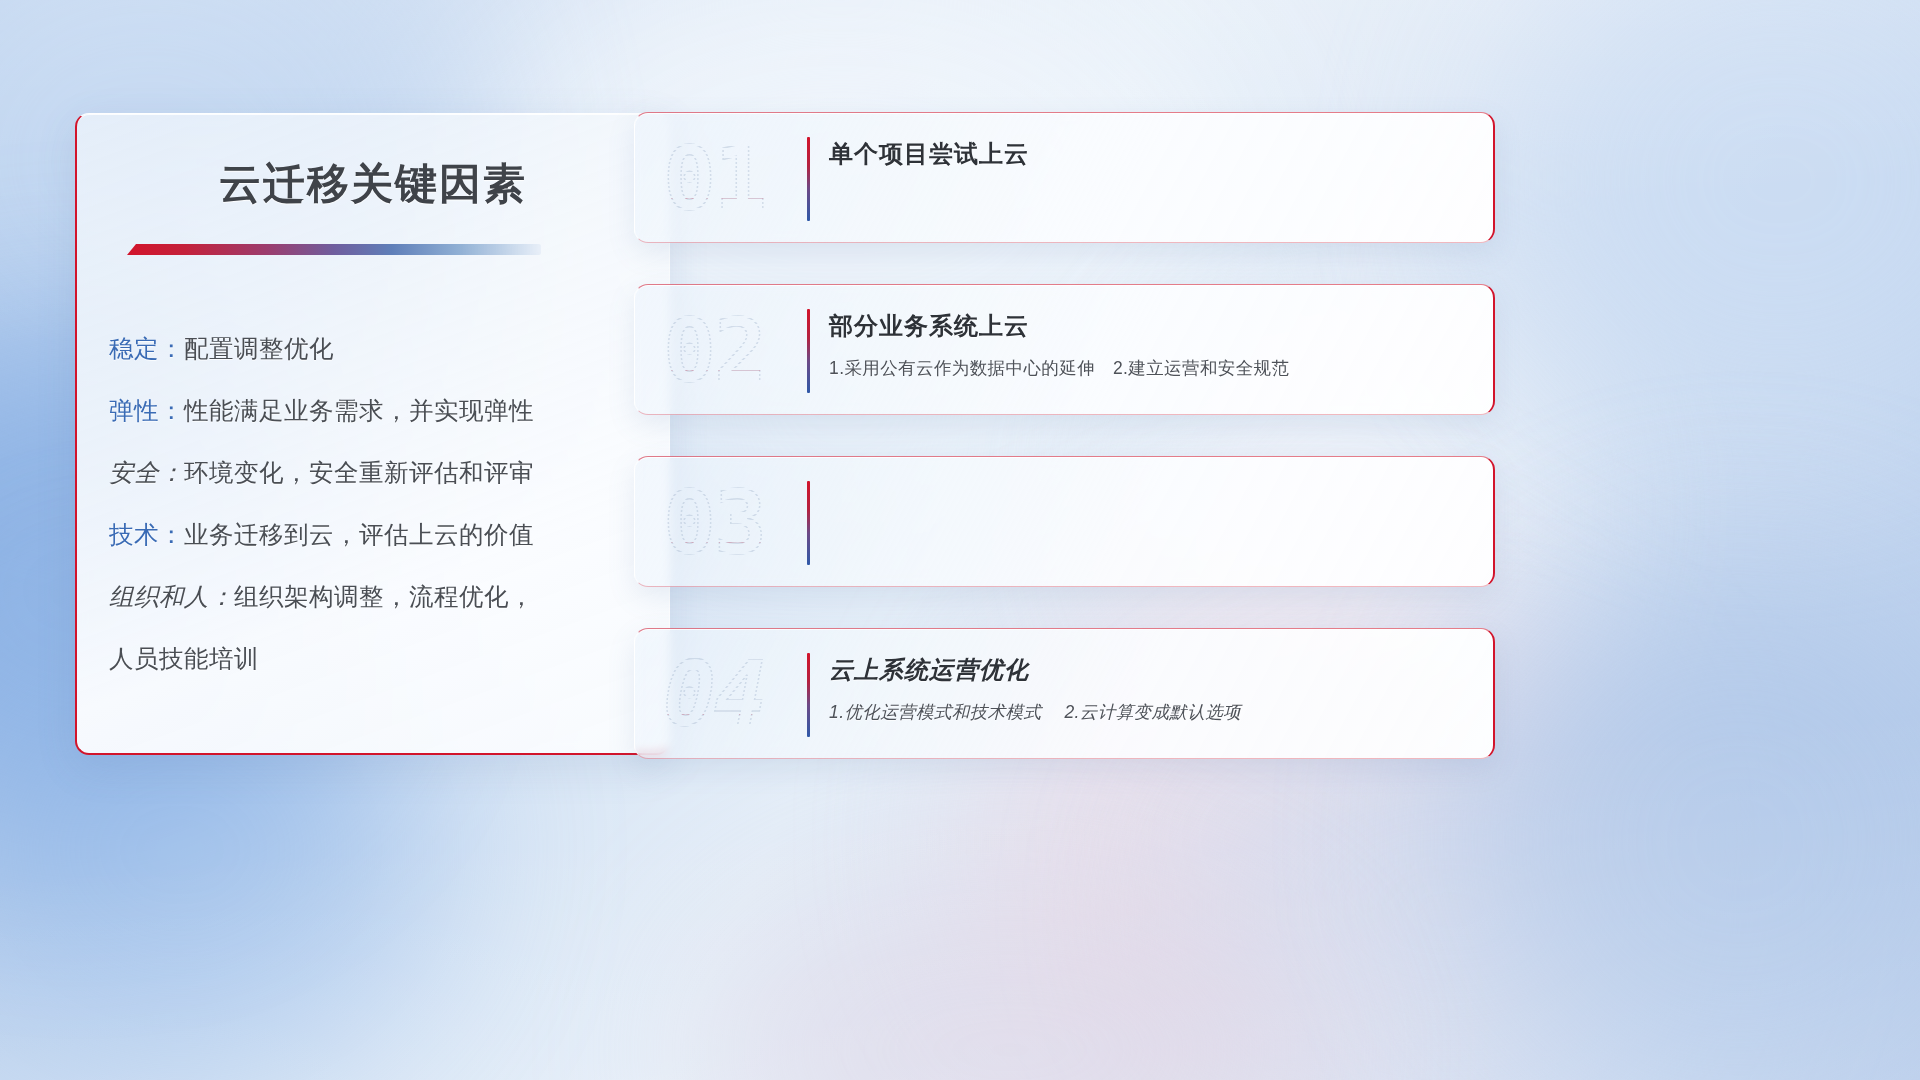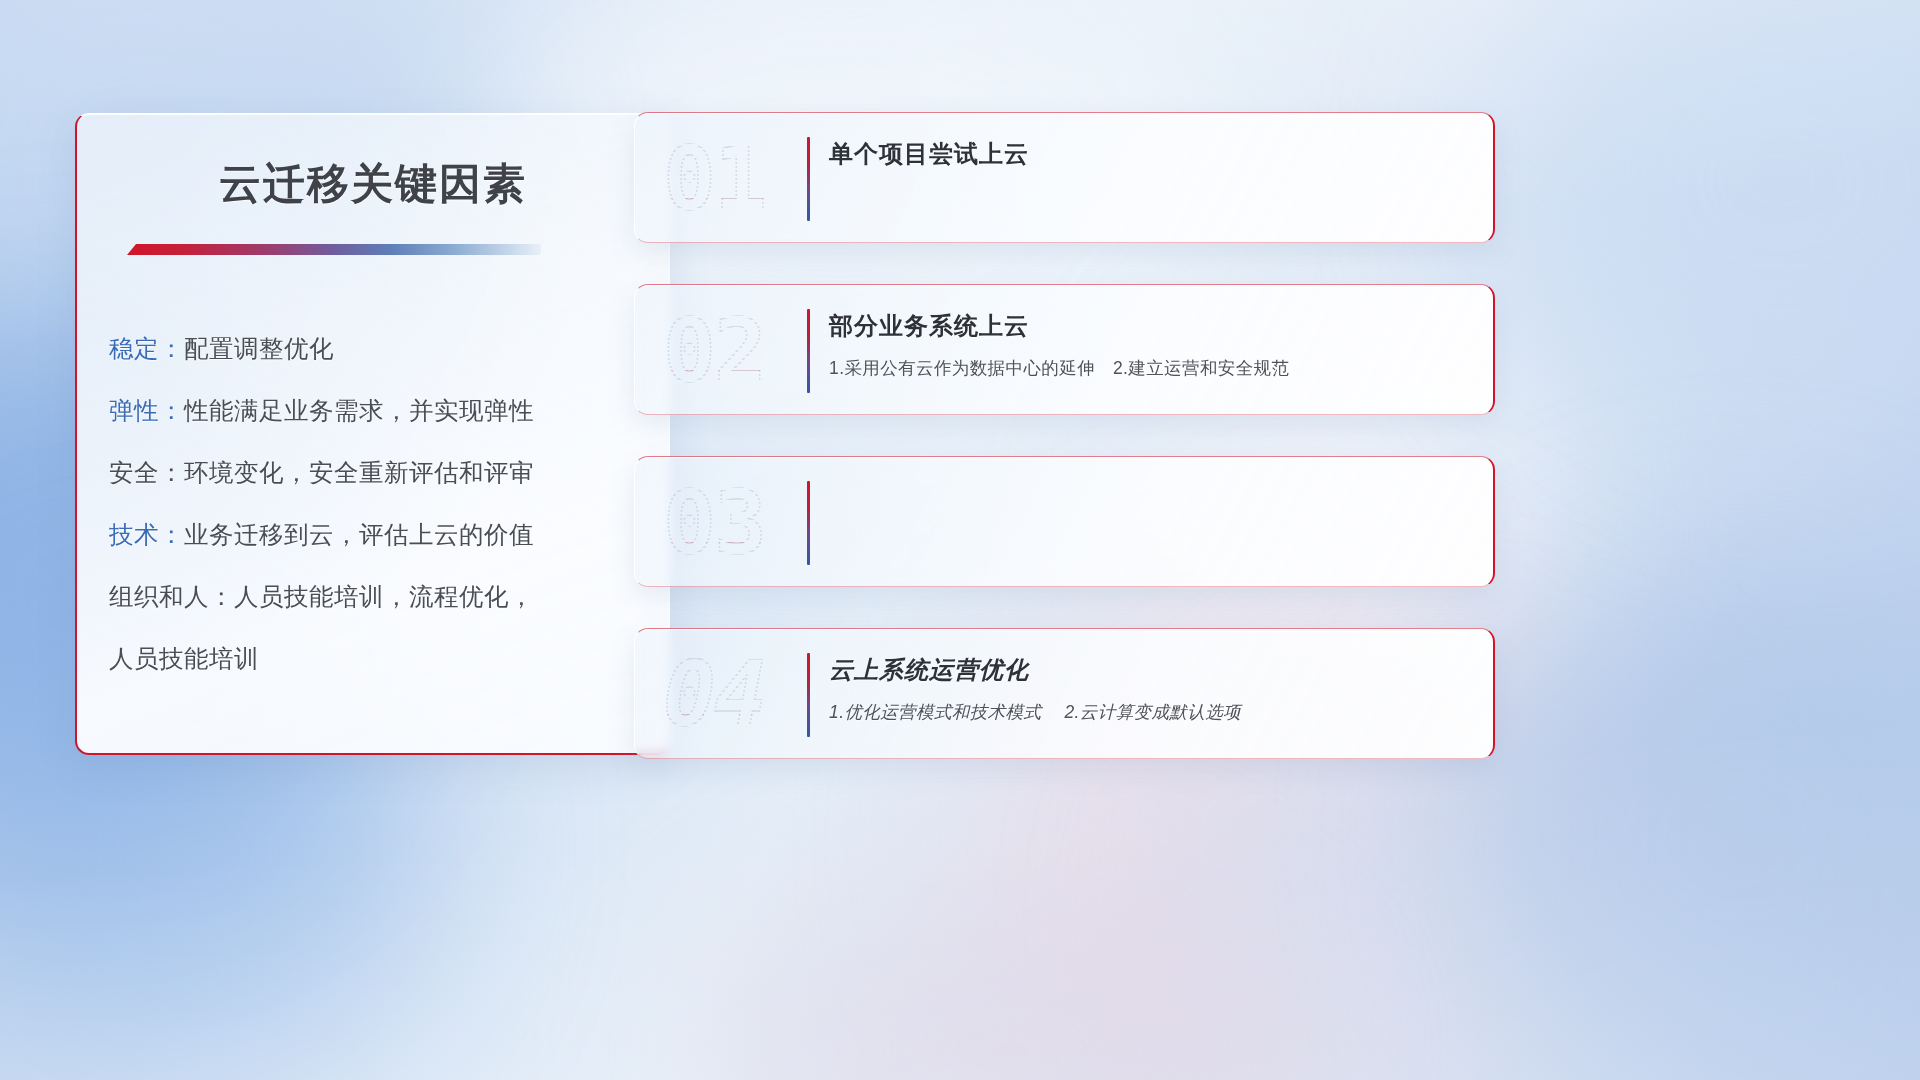--- a/index.html
+++ b/index.html
@@ -61,21 +61,21 @@
   }
   #factor-list {
     position:absolute; left:32px; right:24px; top:204px;
   }
   .factor-row {
     font-size:24.5px; line-height:62px; color:#4a4e54;
     white-space:nowrap; letter-spacing:.5px;
     text-shadow:0 1px 0 rgba(255,255,255,.7);
   }
   .factor-row .lbl { color:#3a6bb5; }
-  .factor-row .lbl.plain { color:#4a4e54; }
+  .factor-row .lbl.plain { color:#4a4e54;font-style:italic; }
 
   
   .step-card {
     position:absolute; left:634px; width:861px; height:131px;
     border-radius:14px;
     background:linear-gradient(118deg, rgba(235,243,252,.55) 0%, rgba(244,249,253,.72) 26%, rgba(252,253,255,.9) 58%, rgba(255,255,255,.96) 100%);
     border-top:1.6px solid rgba(210,20,43,.55);
     border-bottom:1.6px solid rgba(210,20,43,.30);
     border-right:2.4px solid #d2142b;
     border-left:1px solid rgba(255,255,255,.6);
@@ -158,21 +158,21 @@
 <div id="stage">
 
   <section id="left-panel">
     <h1 id="panel-title">云迁移关键因素</h1>
     <div id="title-underline"></div>
     <div id="factor-list">
         <div class="factor-row"><span class="lbl">稳定：</span><span class="txt">配置调整优化</span></div>
         <div class="factor-row"><span class="lbl">弹性：</span><span class="txt">性能满足业务需求，并实现弹性</span></div>
         <div class="factor-row"><span class="lbl plain">安全：</span><span class="txt">环境变化，安全重新评估和评审</span></div>
         <div class="factor-row"><span class="lbl">技术：</span><span class="txt">业务迁移到云，评估上云的价值</span></div>
-        <div class="factor-row"><span class="lbl plain">组织和人：</span><span class="txt">人员技能培训，流程优化，</span></div>
+        <div class="factor-row"><span class="lbl plain">组织和人：</span><span class="txt">组织架构调整，流程优化，</span></div>
         <div class="factor-row"><span class="txt">人员技能培训</span></div>
       </div>
   </section>
 
   <article class="step-card" id="card-1">
     <div class="ghost-num">01</div>
     <div class="ghost-num-shadow">01</div>
     <div class="card-divider"></div>
     <div class="card-body">
       <div class="card-title">单个项目尝试上云</div>

